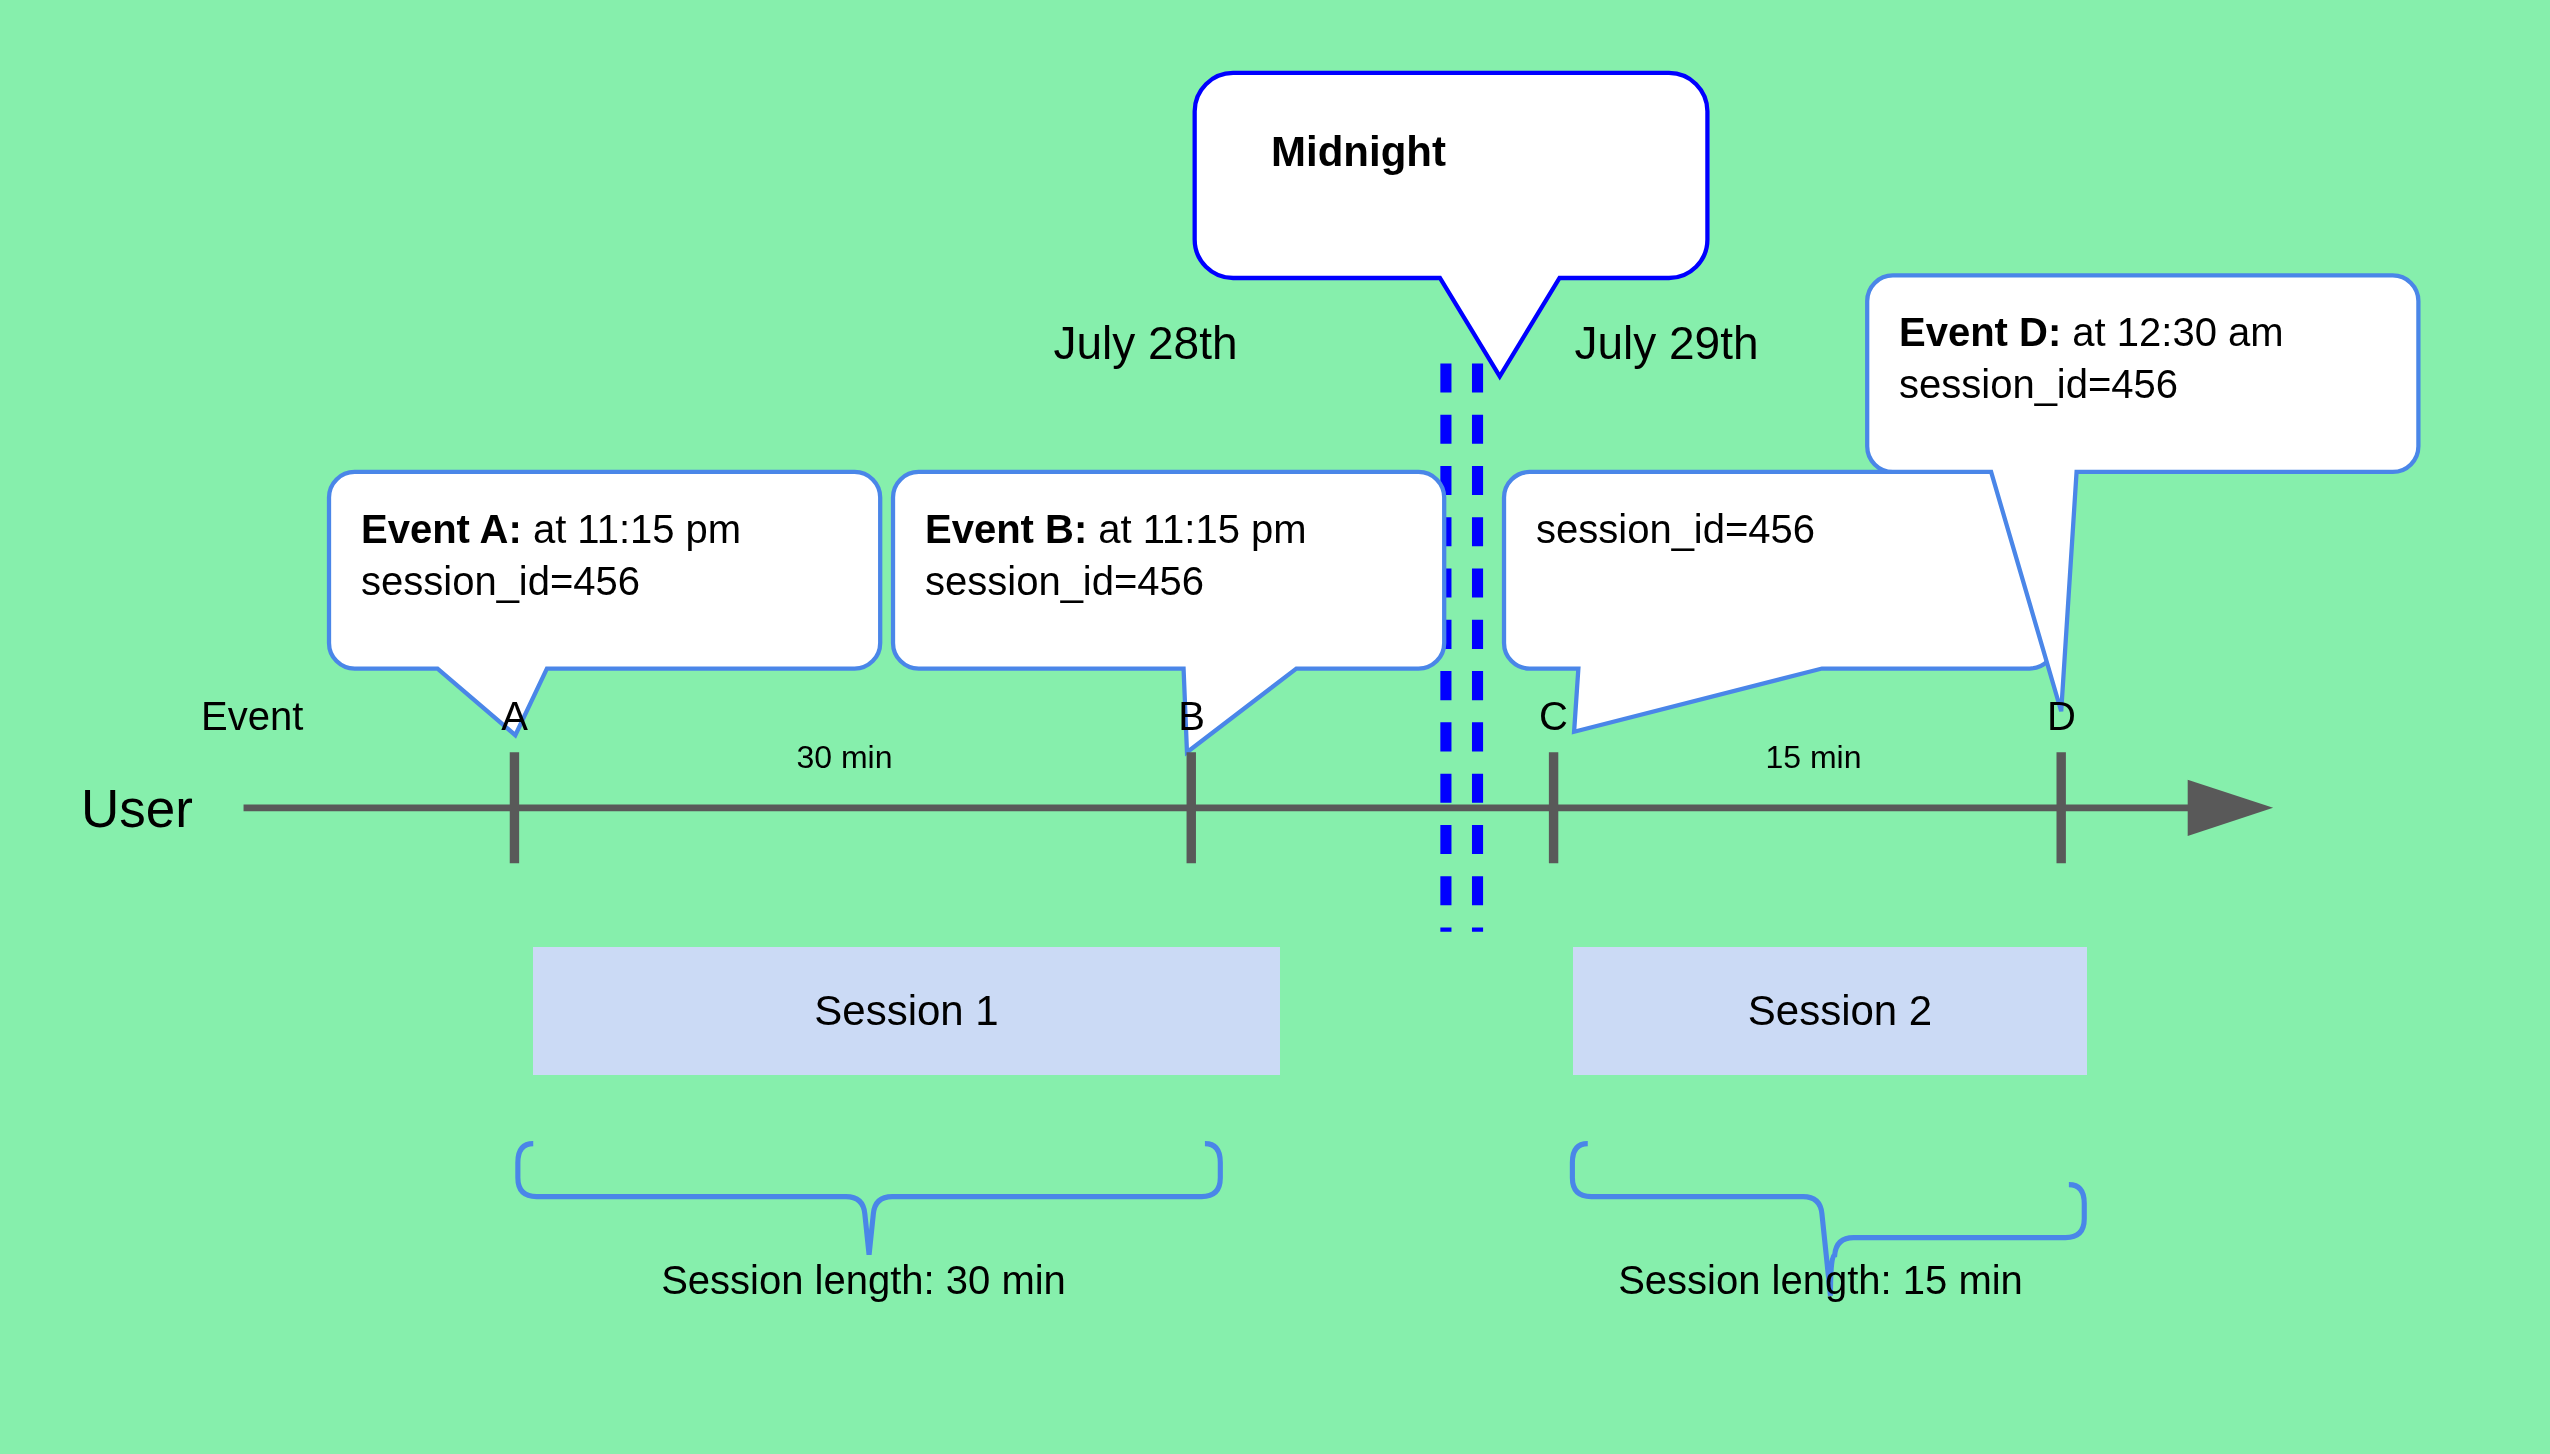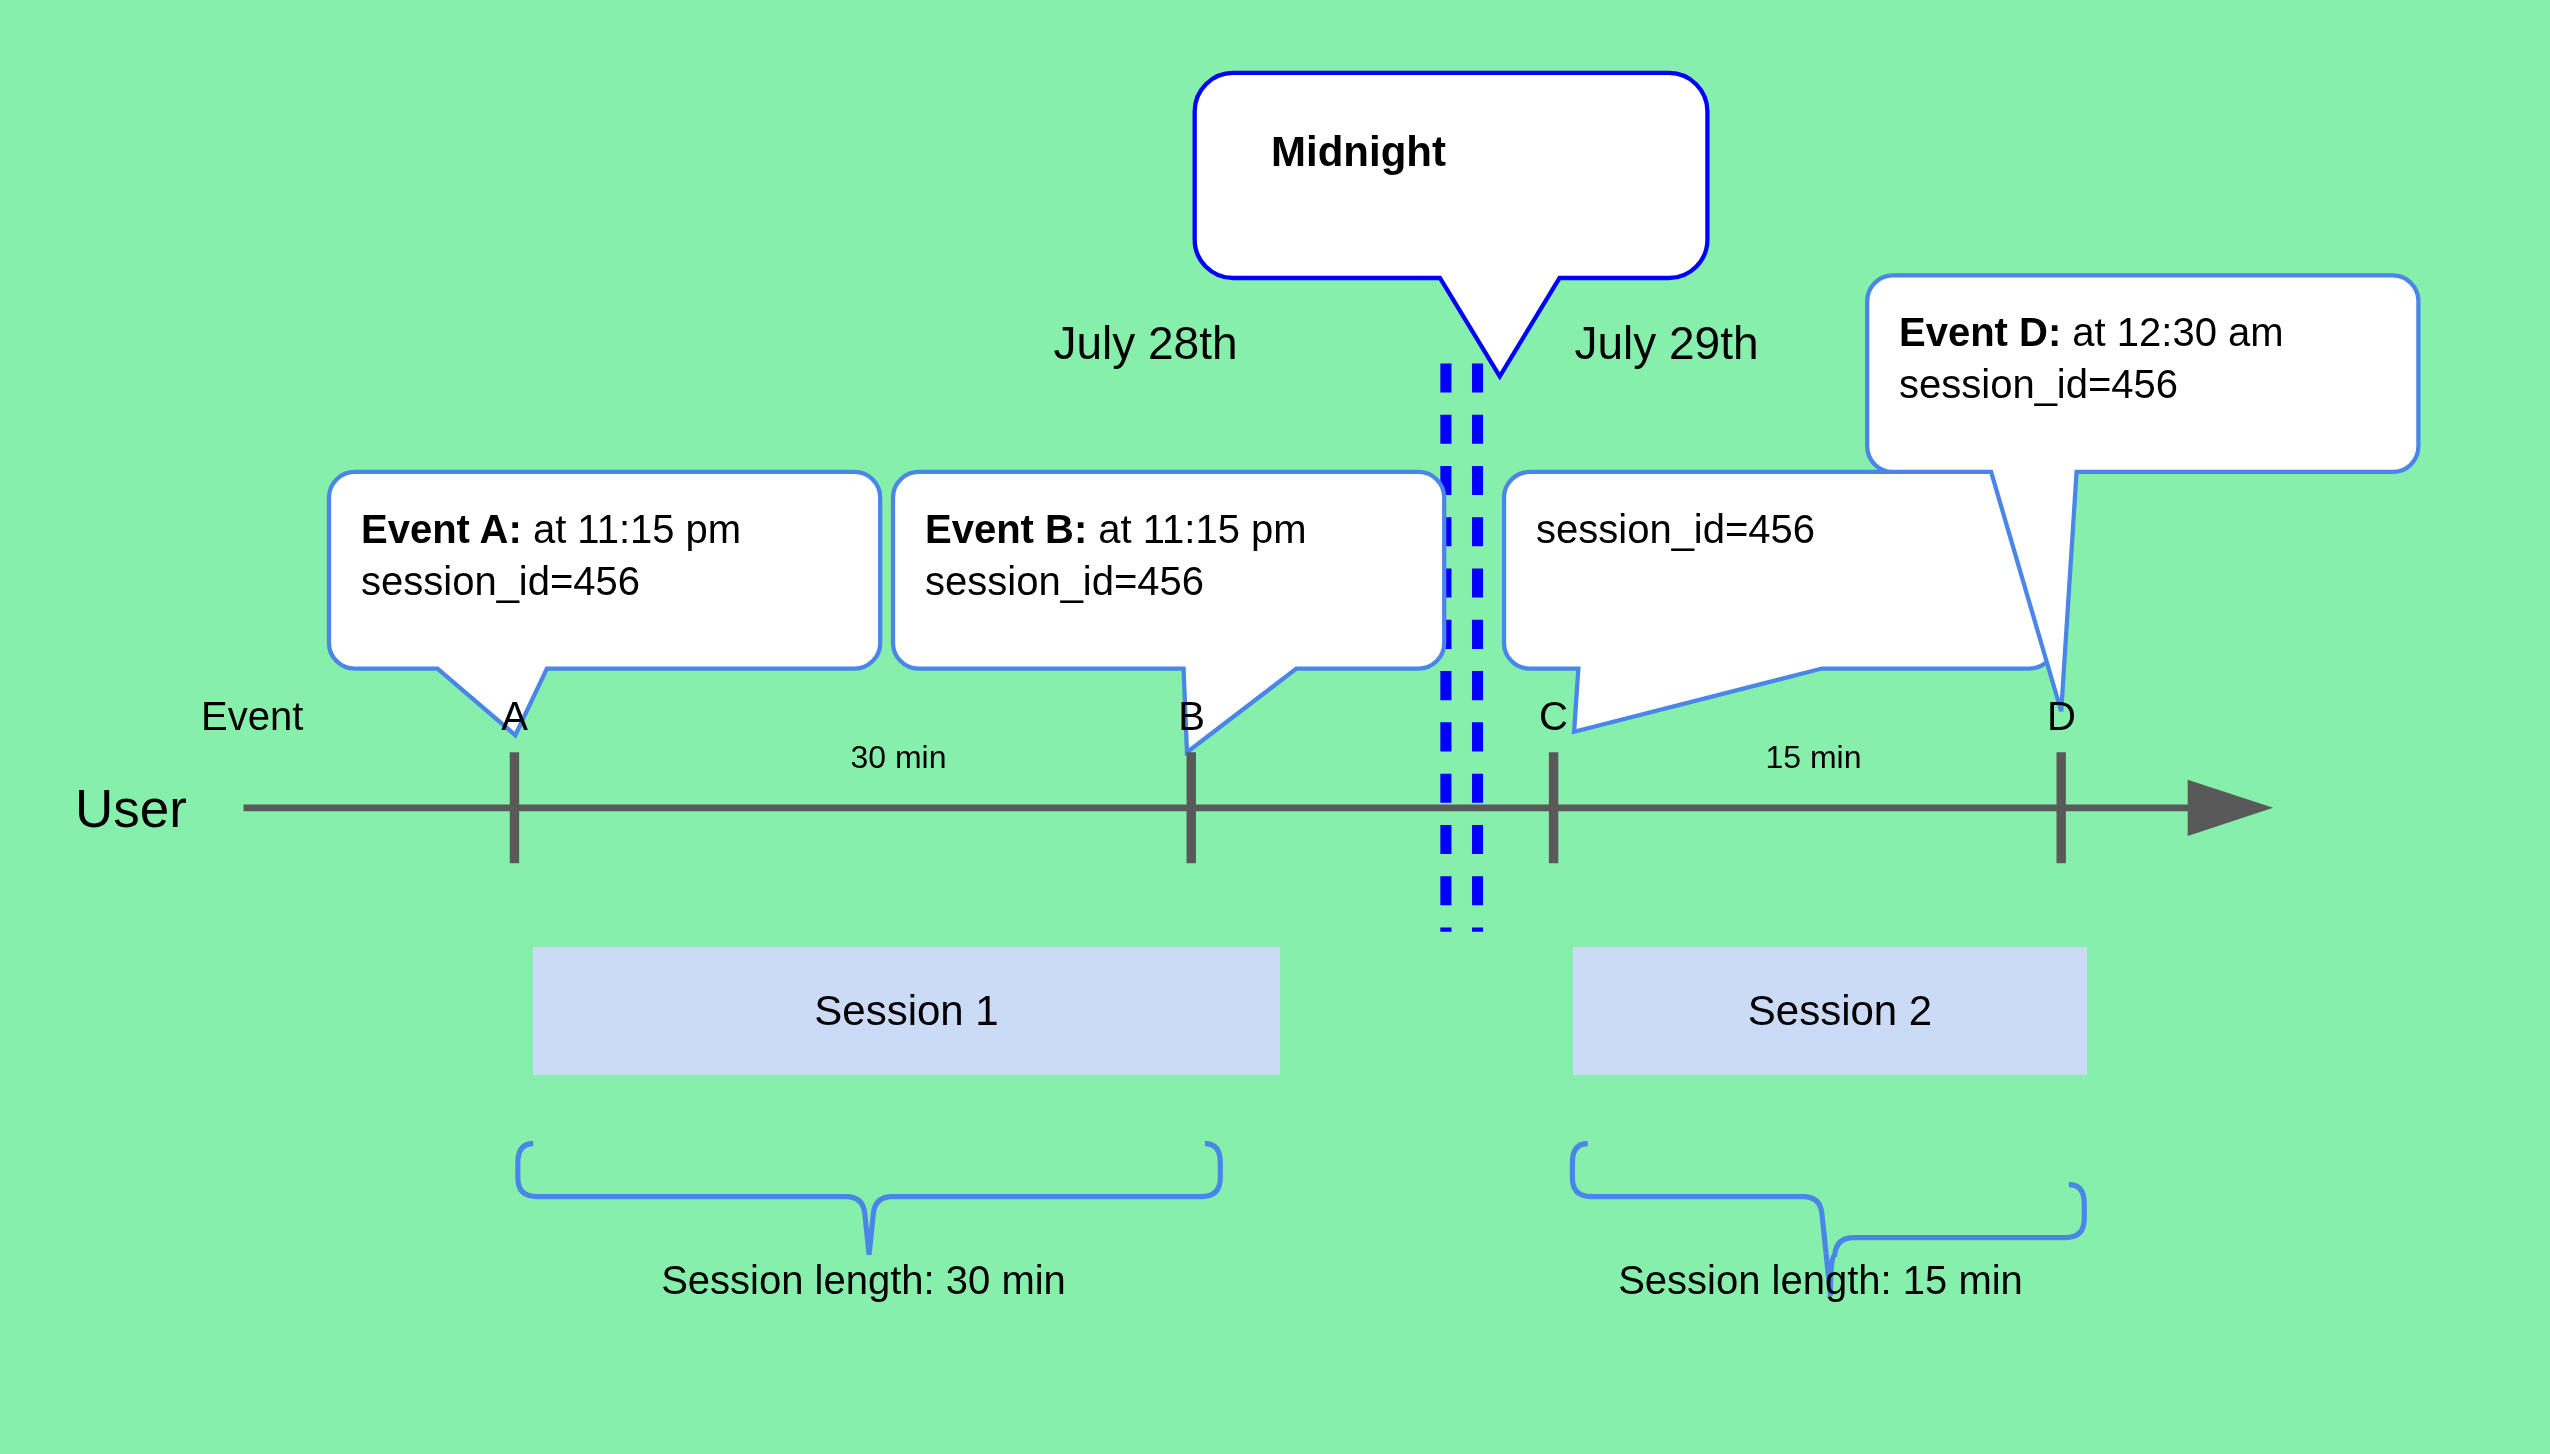--- a/index.html
+++ b/index.html
@@ -180,31 +180,31 @@
 
   <div class="callout-text" style="left:1899px; top:306px;">
     <span class="callout-line">
       <b>Event D:</b><span> at 12:30 am</span>
     </span>
     <span class="callout-line">session_id=456</span>
   </div>
 
   <div class="lane-label" style="left:201px; top:694px;">Event</div>
 
-  <div class="user-label" style="left:75px; top:778px;">User</div>
+  <div class="user-label" style="left:81px; top:778px;">User</div>
 
   <div class="tick-label" style="left:472px; top:694px; width:85px;">A</div>
 
   <div class="tick-label" style="left:1149px; top:694px; width:85px;">B</div>
 
   <div class="tick-label" style="left:1511px; top:694px; width:85px;">C</div>
 
   <div class="tick-label" style="left:2019px; top:694px; width:85px;">D</div>
 
-  <div class="gap-label" style="left:796px; top:739px; width:205px;">30 min</div>
+  <div class="gap-label" style="left:742px; top:739px; width:205px;">30 min</div>
 
   <div class="gap-label" style="left:1711px; top:739px; width:205px;">15 min</div>
 
   <div class="session-box" style="left:533px; top:947px; width:747px; height:128px;">
     <span>Session 1</span>
   </div>
 
   <div class="session-box" style="left:1573px; top:947px; width:494px; height:128px;padding-left:20px;">
     <span>Session 2</span>
   </div>

